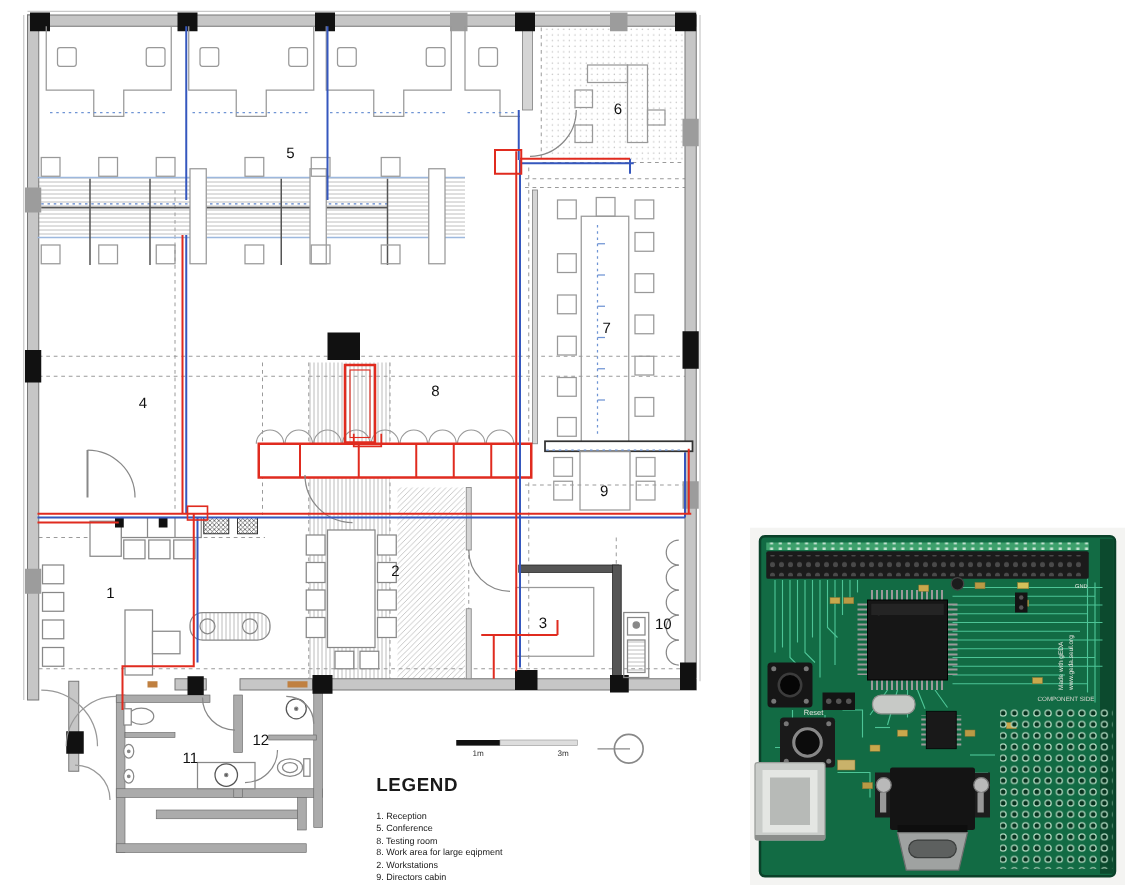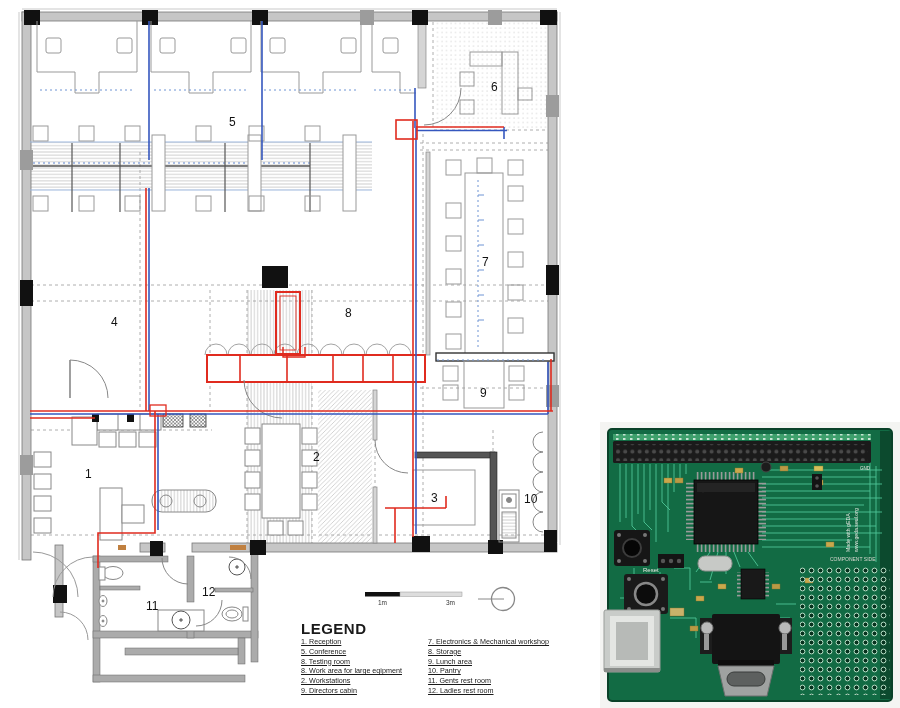--- a/index.html
+++ b/index.html
@@ -2,22 +2,22 @@
 <html><head>
 <meta charset="utf-8">
 <style>
   html,body{margin:0;padding:0;background:#ffffff;}
   .canvas{position:relative;width:900px;height:708px;background:#ffffff;overflow:hidden;
           font-family:"Liberation Sans", sans-serif;}
   .fp, .pcb{position:absolute;}
   .fp{left:0;top:0;}
   .pcb{left:600px;top:422px;}
   .legend{position:absolute;left:301px;top:620px;width:278px;color:#1a1a1a;}
-  .legend-title{font-size:15px;font-weight:bold;letter-spacing:.5px;margin-bottom:0;}
-  .legend-cols{display:flex;text-decoration:underline;}
+  .legend-title{font-size:15px;font-weight:bold;letter-spacing:.5px;margin-bottom:11px;}
+  .legend-cols{display:flex;}
   .legend-col1{width:127px;}
   .legend-item{font-size:7.2px;line-height:9.8px;white-space:nowrap;}
   svg text{font-family:"Liberation Sans", sans-serif;}
   .roomnum{font-size:12px;fill:#111;}
   .scalelbl{font-size:6.5px;fill:#333;}
   .pcbtxt{fill:#e6e6e0;}
 </style>
 </head>
 <body>
 
@@ -399,28 +399,20 @@
 <div class="legend">
   <div class="legend-title">LEGEND</div>
   <div class="legend-cols">
     <div class="legend-col1">
       <div class="legend-item">1. Reception</div>
       <div class="legend-item">5. Conference</div>
       <div class="legend-item">8. Testing room</div>
       <div class="legend-item">8. Work area for large eqipment</div>
       <div class="legend-item">2. Workstations</div>
       <div class="legend-item">9. Directors cabin</div>
-    </div>
-    <div class="legend-col2">
-      <div class="legend-item">7. Electronics &amp; Mechanical workshop</div>
-      <div class="legend-item">8. Storage</div>
-      <div class="legend-item">9. Lunch area</div>
-      <div class="legend-item">10. Pantry</div>
-      <div class="legend-item">11. Gents rest room</div>
-      <div class="legend-item">12. Ladies rest room</div>
     </div>
   </div>
 </div>
 
 <svg class="pcb" width="300" height="286" viewBox="0 0 300 286">
   <defs>
     <pattern id="pd" width="7.2" height="8.5" patternUnits="userSpaceOnUse">
       <circle cx="3.6" cy="4.2" r="2" fill="#4a4a4a"></circle>
     </pattern>
     <pattern id="holes" width="9" height="9" patternUnits="userSpaceOnUse">

